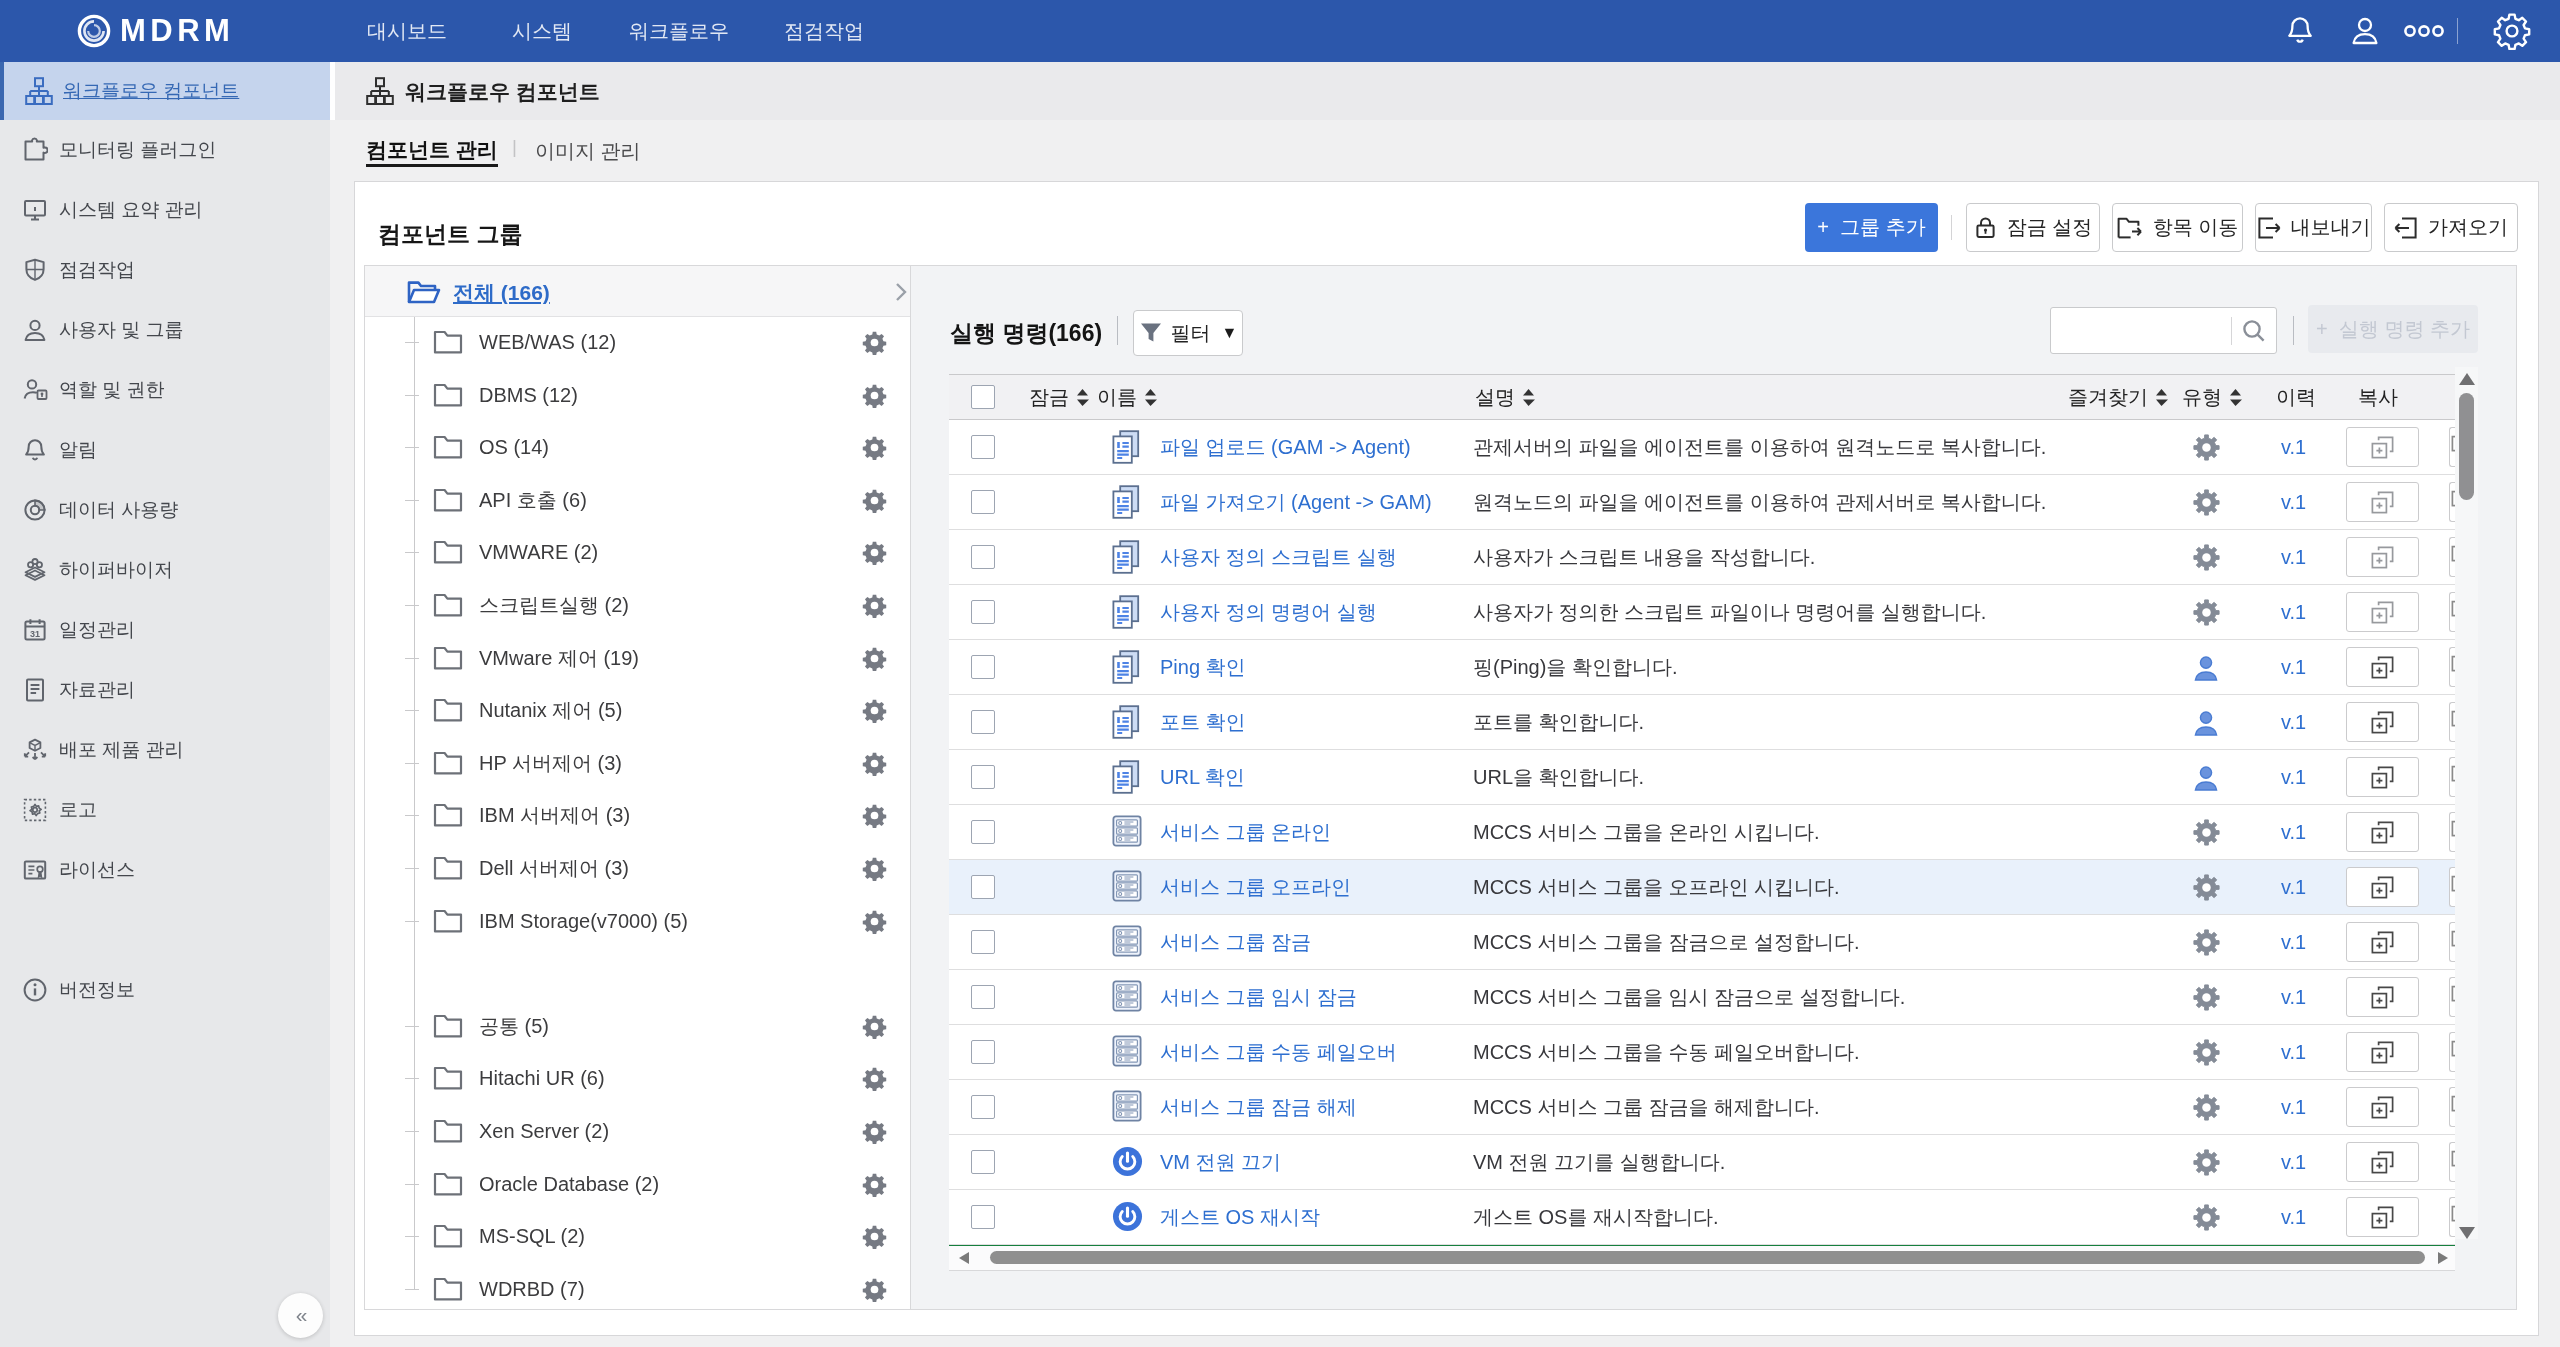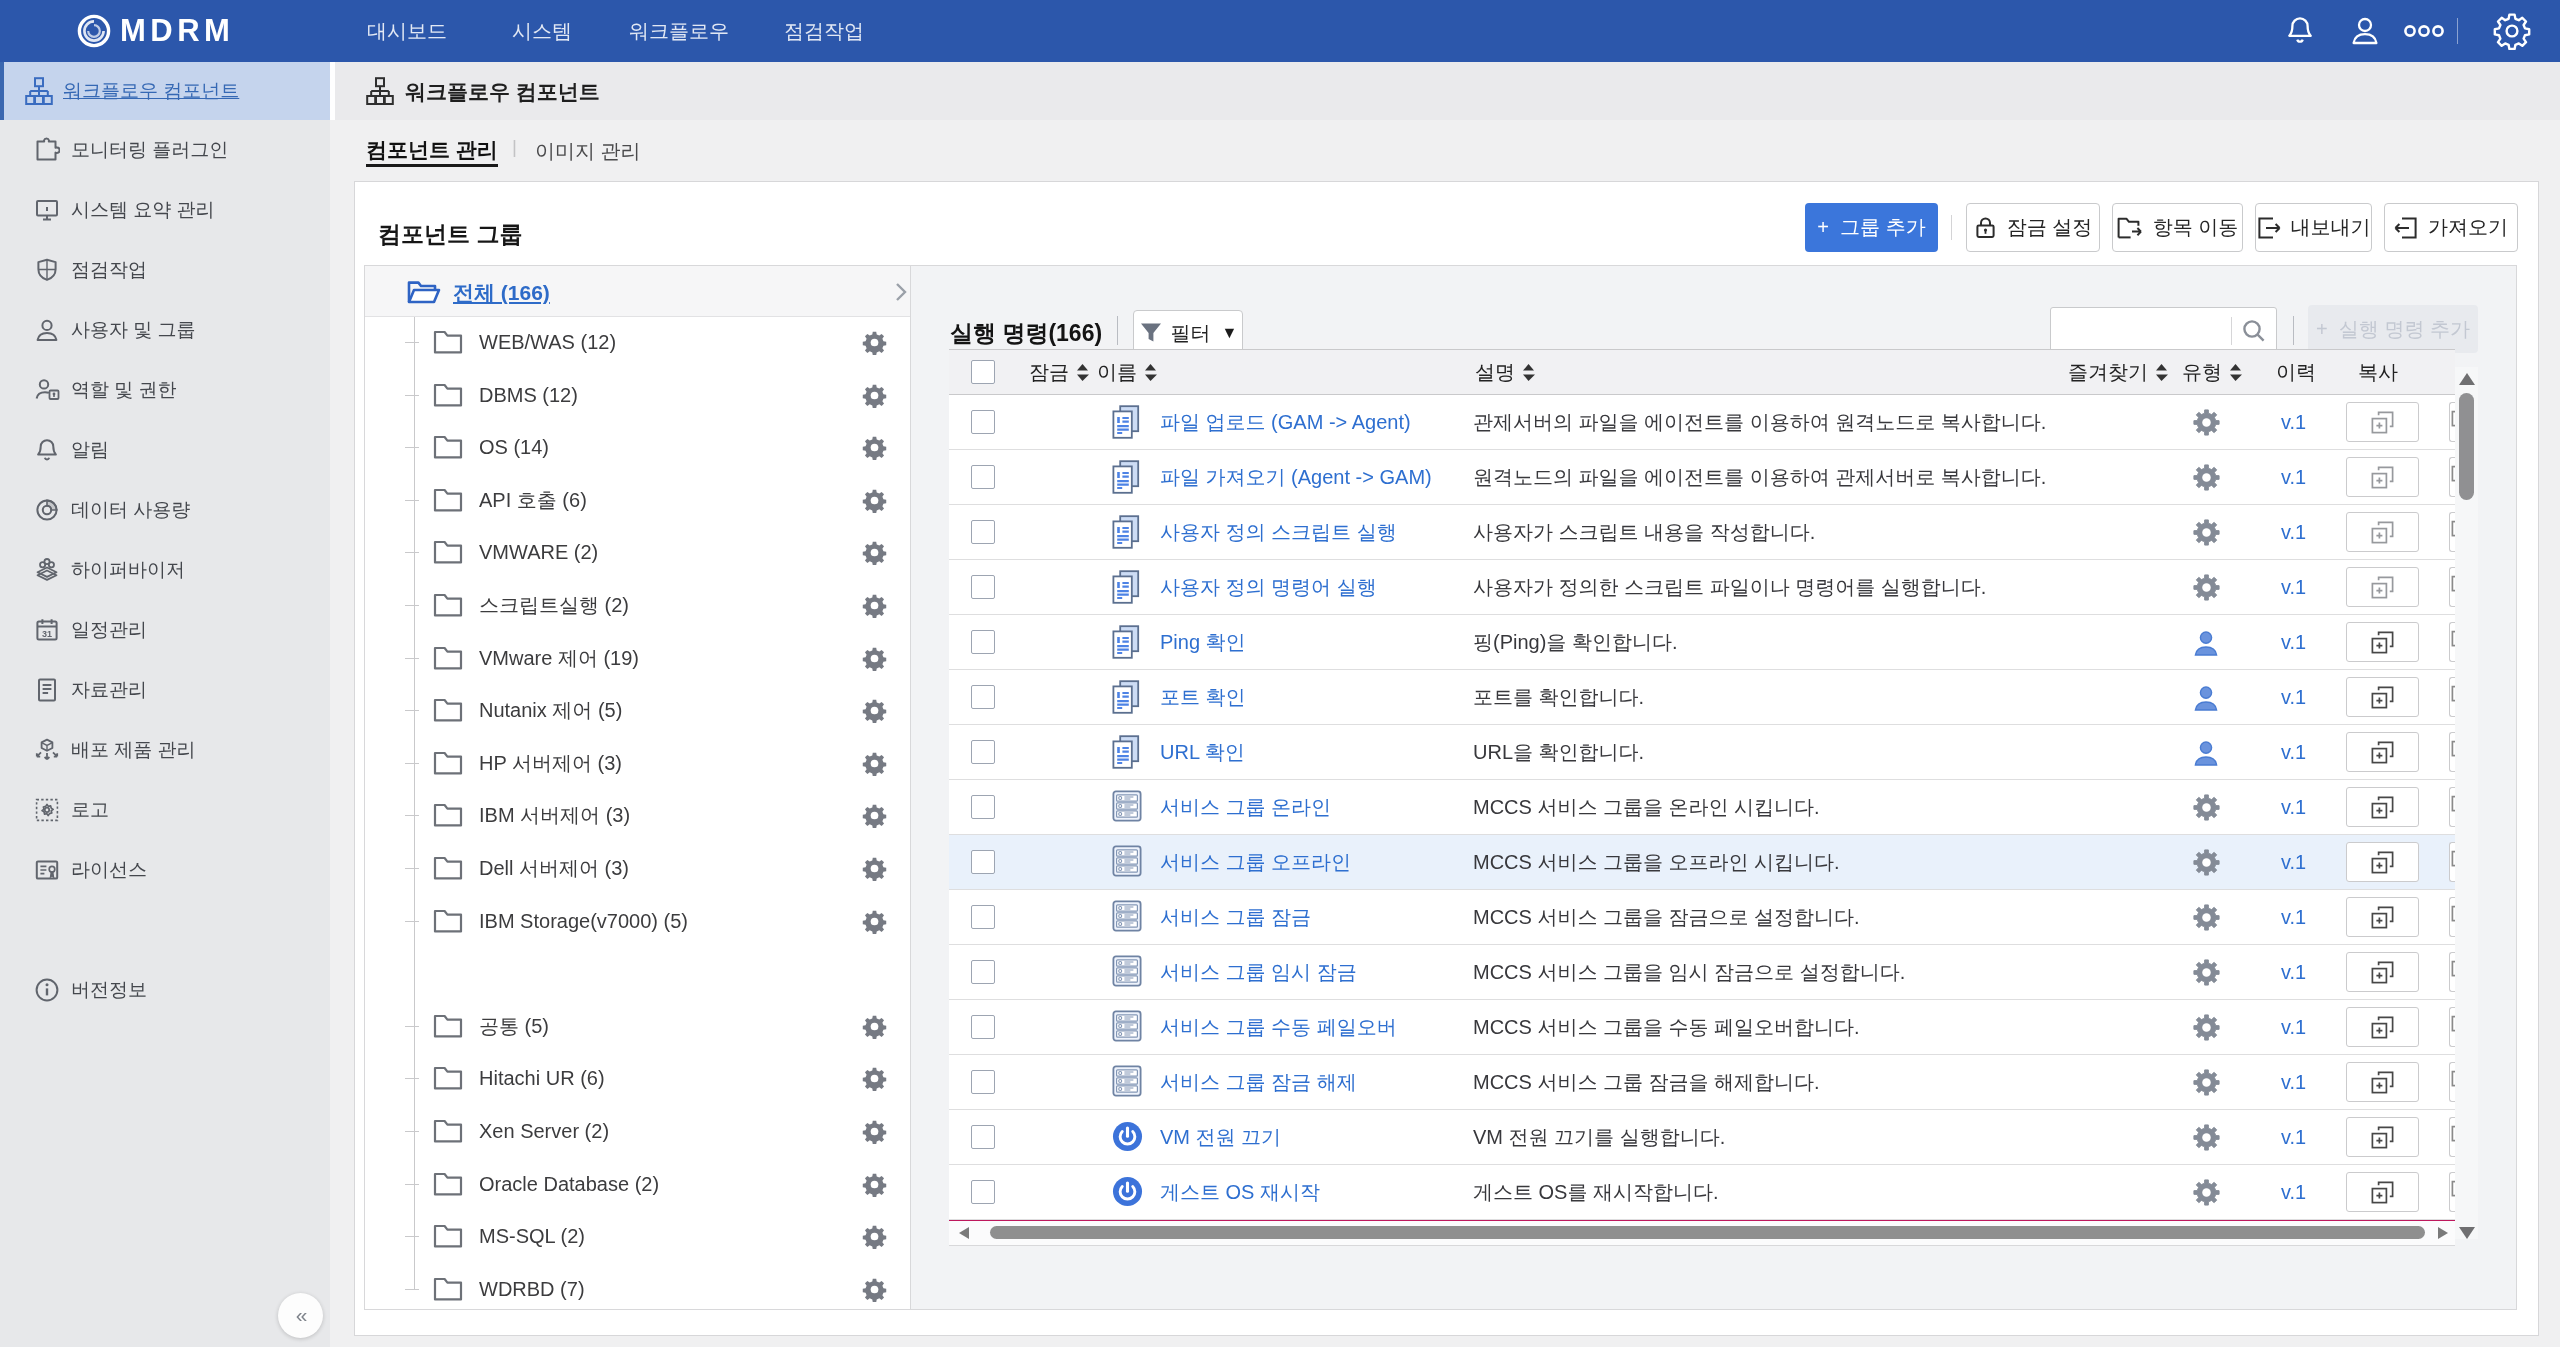--- a/index.html
+++ b/index.html
@@ -5,21 +5,21 @@
 .abs{position:absolute}
 .topbar{left:0;top:0;width:2560px;height:62px;background:#2c57ab}
 .logo-t{left:120px;top:0;height:62px;line-height:62px;color:#fff;font-size:31px;font-weight:bold;letter-spacing:4.5px}
 .nav{top:0;height:62px;line-height:63px;color:#e2e8f4;font-size:20px}
 .tico{top:15px}
 .tdiv{left:2457px;top:18px;width:1px;height:26px;background:rgba(255,255,255,.45)}
 .sidebar{left:0;top:62px;width:330px;height:1285px;background:#e7e8ea}
 .sel{left:0;top:0;width:330px;height:58px;background:#c5d4ed;border-left:4px solid #3a67b0}
 .sel .lbl{position:absolute;left:59px;top:0;height:58px;line-height:58px;color:#3568b4;font-size:19px;text-decoration:underline}
 .sel svg{position:absolute;left:21px;top:15px}
-.sitem{left:12px;width:330px;height:60px}
+.sitem{left:0;width:330px;height:60px}
 .sitem .lbl{position:absolute;left:59px;top:0;height:60px;line-height:60px;color:#44474d;font-size:19px}
 .sitem svg{position:absolute;left:22px;top:17px}
 .collapse{left:278px;top:1231px;width:45px;height:45px;border-radius:50%;background:#fdfdfd;box-shadow:0 1px 4px rgba(0,0,0,.18);color:#7d828a;font-size:21px;text-align:center;line-height:43px;letter-spacing:-2px}
 .crumb{left:330px;top:62px;width:2230px;height:58px;background:#eaeaec;border-left:5px solid #fff}
 .crumb svg{position:absolute;left:31px;top:15px}
 .crumb .t{position:absolute;left:70px;top:0;height:58px;line-height:60px;font-size:21px;font-weight:bold;color:#1f1f1f}
 .tab1{left:366px;top:136px;font-size:21px;font-weight:bold;color:#111;padding-bottom:0;border-bottom:3px solid #1a1a1a}
 .tabsep{left:512px;top:136px;font-size:19px;color:#c3c3c5}
 .tab2{left:535px;top:138px;font-size:20px;color:#4a4a4c}
 .card{left:354px;top:181px;width:2185px;height:1155px;background:#fff;border:1px solid #d7d7d9}
@@ -39,21 +39,21 @@
 .titem svg.fold{position:absolute;left:68px;top:4px}
 .titem .t{position:absolute;left:114px;top:0;height:34px;line-height:34px;font-size:20px;color:#3c3c3e}
 .titem svg.g{position:absolute;left:497px;top:5px}
 .rphead{font-size:23px;font-weight:bold;color:#141414}
 .vdiv{width:1px;background:#b9bcc2}
 .fbtn{left:1133px;top:310px;width:110px;height:46px;background:#fff;border:1px solid #c9cacc;border-radius:4px;display:flex;align-items:center;justify-content:center;gap:8px;font-size:20px;color:#222}
 .search{left:2050px;top:307px;width:227px;height:47px;background:#fff;border:1px solid #c9cacc;border-radius:3px}
 .search .sep{position:absolute;left:180px;top:9px;width:1px;height:28px;background:#d6d6d8}
 .search svg{position:absolute;left:190px;top:10px}
 .dbtn{left:2308px;top:305px;width:170px;height:48px;background:#e8eaee;border-radius:4px;color:#c3c8d2;font-size:20px;text-align:center;line-height:48px}
-.tbl{left:949px;top:349px;width:1506px;height:897px;background:#be185d}
+.tbl{left:949px;top:374px;width:1506px;height:897px;background:#15803d}
 .thead{left:0;top:0;width:1506px;height:46px;background:#f1f1f3;border-top:1px solid #c9c9cb;border-bottom:1px solid #c9c9cb;font-size:20px;color:#222}
 .th{position:absolute;top:0;height:44px;line-height:46px;display:flex;align-items:center;gap:7px}
 .cb{width:24px;height:24px;background:#fff;border:1px solid #9da5b2;border-radius:2px}
 .row{left:0;width:1506px;height:55px;border-bottom:1px solid #dededf;background:#fff}
 .row.hl{background:#e9f1fb}
 .row .cb{position:absolute;left:22px;top:15px}
 .row .ric{position:absolute;left:163px;top:10px}
 .row .nm{position:absolute;left:211px;top:0;height:54px;line-height:55px;font-size:20px;color:#2e6fd0}
 .row .ds{position:absolute;left:524px;top:0;height:54px;line-height:55px;font-size:20px;color:#38383c}
 .row .ty{position:absolute;left:1244px;top:14px}

